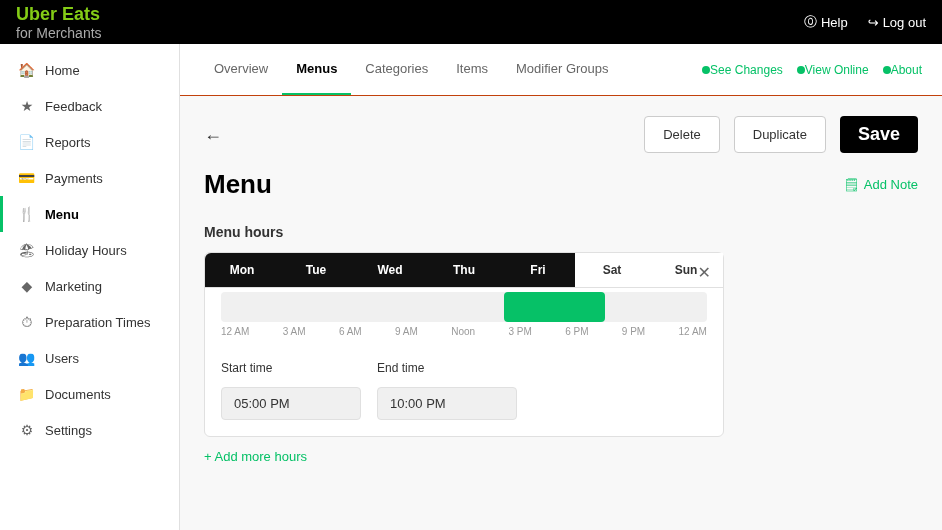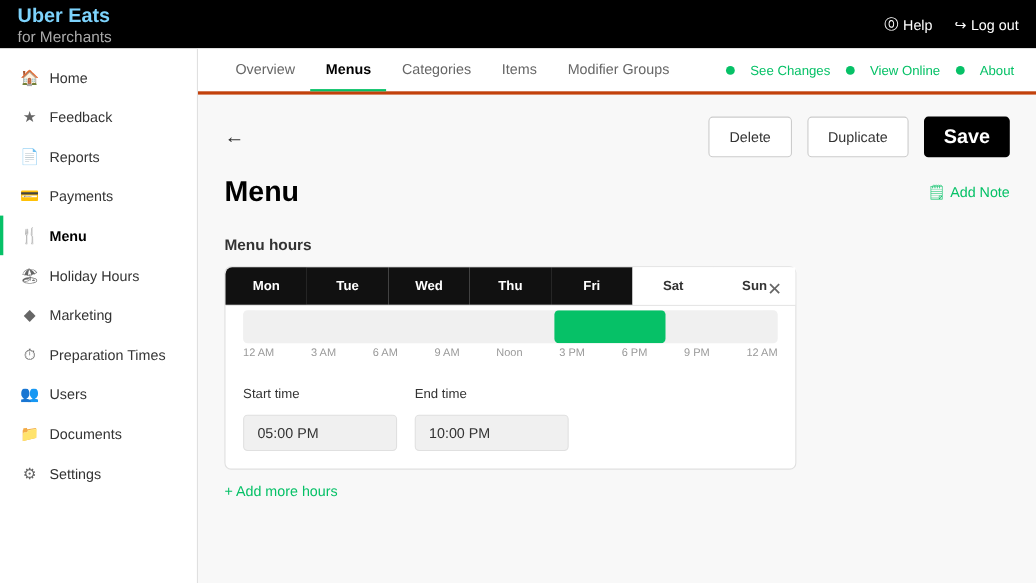--- a/index.html
+++ b/index.html
@@ -9,21 +9,21 @@
     .topnav {
       background: #000;
       color: #fff;
       height: 44px;
       display: flex;
       align-items: center;
       justify-content: space-between;
       padding: 0 16px;
     }
     .topnav-logo { display: flex; flex-direction: column; }
-    .topnav-logo .logo-main { font-size: 18px; font-weight: 700; color: #7dd3fc; }
+    .topnav-logo .logo-main { font-size: 18px; font-weight: 700; color: #84cc16; }
     .topnav-logo .logo-sub { font-size: 14px; color: #aaa; }
     .topnav-right { display: flex; align-items: center; gap: 20px; }
     .topnav-right a { color: #fff; text-decoration: none; font-size: 13px; display: flex; align-items: center; gap: 4px; }
 
     
     .layout { display: flex; height: calc(530px - 44px); }
 
     
     .sidebar {
       width: 180px;
@@ -50,42 +50,42 @@
     }
     .sidebar-item .icon { width: 16px; height: 16px; display: flex; align-items: center; justify-content: center; color: #666; font-size: 14px; }
     .sidebar-item.active .icon { color: #06c167; }
 
     
     .main { flex: 1; overflow-y: auto; background: #f8f8f8; }
 
     
     .subnav {
       background: #fff;
-      border-bottom: 3px solid #c2410c;
+      border-bottom: 1px solid #c2410c;
       display: flex;
       align-items: center;
       justify-content: space-between;
       padding: 0 20px;
-      height: 42px;
+      height: 52px;
     }
     .subnav-tabs { display: flex; gap: 0; height: 100%; }
     .subnav-tab {
       padding: 0 14px;
       display: flex;
       align-items: center;
       font-size: 13px;
       color: #666;
       cursor: pointer;
       border-bottom: 2px solid transparent;
       height: 100%;
     }
     .subnav-tab.active { color: #000; font-weight: 600; border-bottom: 2px solid #06c167; }
     .subnav-right { display: flex; align-items: center; gap: 14px; }
     .subnav-btn {
-      display: flex; align-items: center; gap: 14px;
+      display: flex; align-items: center; gap: 0;
       font-size: 12px; color: #06c167; cursor: pointer;
     }
     .subnav-btn .dot { width: 8px; height: 8px; border-radius: 50%; background: #06c167; }
 
     
     .content { padding: 20px 24px; }
 
     
     .toolbar { display: flex; align-items: center; justify-content: space-between; margin-bottom: 16px; }
     .toolbar-left { display: flex; align-items: center; gap: 12px; }

